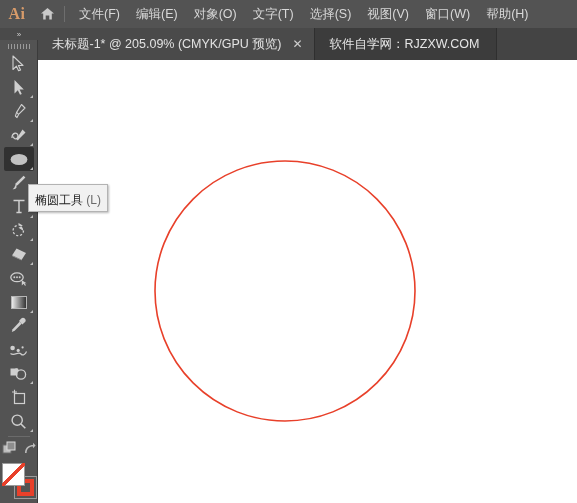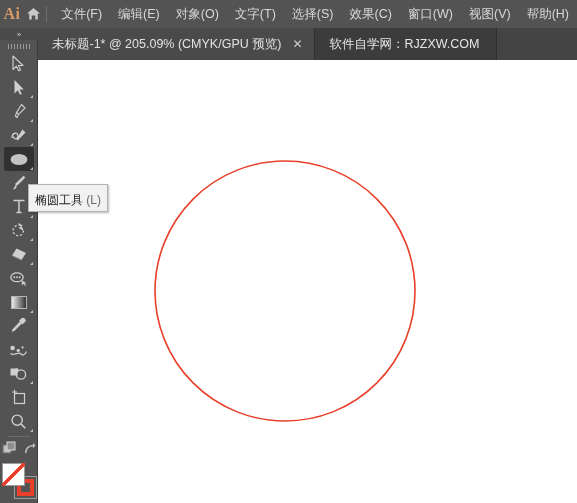--- a/index.html
+++ b/index.html
@@ -136,23 +136,22 @@
         <path d="M7.5 1 L14 6.6 L11.8 6.6 L11.8 12.6 L9.3 12.6 L9.3 8.6 L5.7 8.6 L5.7 12.6 L3.2 12.6 L3.2 6.6 L1 6.6 Z" fill="#c9c9c9"></path>
       </svg>
     </div>
     <div class="menu-sep"></div>
     <div class="menu-items">
       <div class="menu-item">文件(F)</div>
       <div class="menu-item">编辑(E)</div>
       <div class="menu-item">对象(O)</div>
       <div class="menu-item">文字(T)</div>
       <div class="menu-item">选择(S)</div>
-      <div class="menu-item">效果(C)</div>
+      <div class="menu-item">视图(V)</div>
       <div class="menu-item">窗口(W)</div>
-      <div class="menu-item">视图(V)</div>
       <div class="menu-item">帮助(H)</div>
     </div>
   </div>
 
   <div class="tabbar">
     <div class="tabbar-spacer"></div>
     <div class="tab active">
       <span class="tab-label">未标题-1* @ 205.09% (CMYK/GPU 预览)</span>
       <span class="tab-close">✕</span>
     </div>

